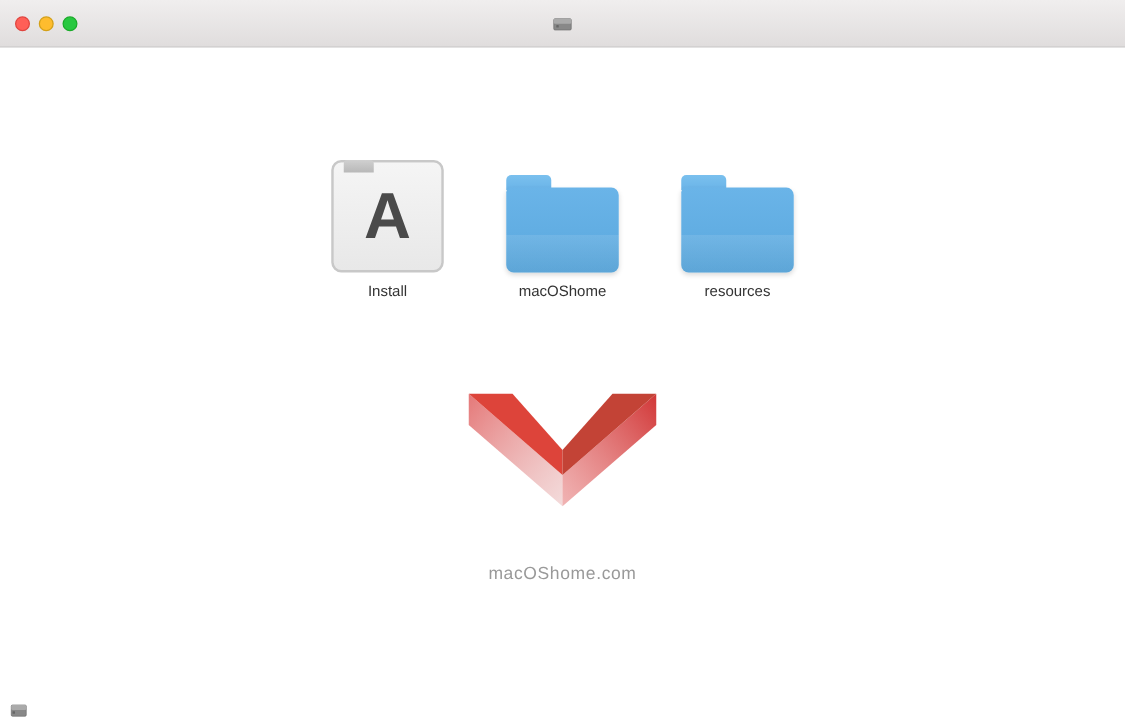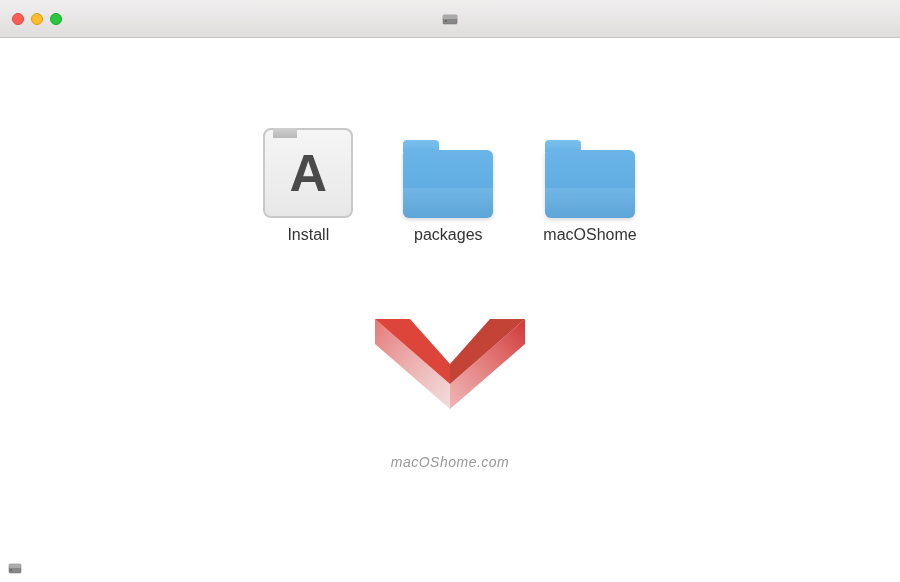--- a/index.html
+++ b/index.html
@@ -78,21 +78,21 @@
 
     .file-item {
       display: flex;
       flex-direction: column;
       align-items: center;
       gap: 8px;
       cursor: pointer;
     }
 
     .file-label {
-      font-size: 16px;
+      font-size: 12px;
       color: #333;
       text-align: center;
     }
 
     
     .adobe-icon {
       width: 90px;
       height: 90px;
       background: linear-gradient(to bottom, #f5f5f5, #e8e8e8);
       border: 2px solid #c8c8c8;
@@ -160,21 +160,20 @@
       left: 0;
     }
 
     
     .gmail-section {
       margin-top: 50px;
       display: flex;
       flex-direction: column;
       align-items: center;
       gap: 10px;
-      font-style: italic;
     }
 
     .gmail-logo {
       width: 190px;
       height: 150px;
     }
 
     .site-label {
       font-size: 14px;
       color: #999;
@@ -212,36 +211,36 @@
 
   <div class="files-row">
 
     <div class="file-item">
       <div class="adobe-icon">
         <span class="adobe-a">A</span>
       </div>
       <span class="file-label">Install</span>
     </div>
 
-    <div class="file-item">
-      <div class="folder-icon">
-        <div class="folder-tab"></div>
-        <div class="folder-body"></div>
-      </div>
-      <span class="file-label">packages</span>
-    </div>
 
     <div class="file-item">
       <div class="folder-icon">
         <div class="folder-tab"></div>
         <div class="folder-body"></div>
       </div>
       <span class="file-label">macOShome</span>
     </div>
 
+    <div class="file-item">
+      <div class="folder-icon">
+        <div class="folder-tab"></div>
+        <div class="folder-body"></div>
+      </div>
+      <span class="file-label">resources</span>
+    </div>
 
   </div>
 
   <div class="gmail-section">
     <svg class="gmail-logo" viewBox="0 0 190 150">
       <defs>
         <linearGradient id="leftWingGrad" x1="0%" y1="0%" x2="100%" y2="100%">
           <stop offset="0%" style="stop-color:#e06060;stop-opacity:1"></stop>
           <stop offset="100%" style="stop-color:#e8b8b8;stop-opacity:0.6"></stop>
         </linearGradient>

